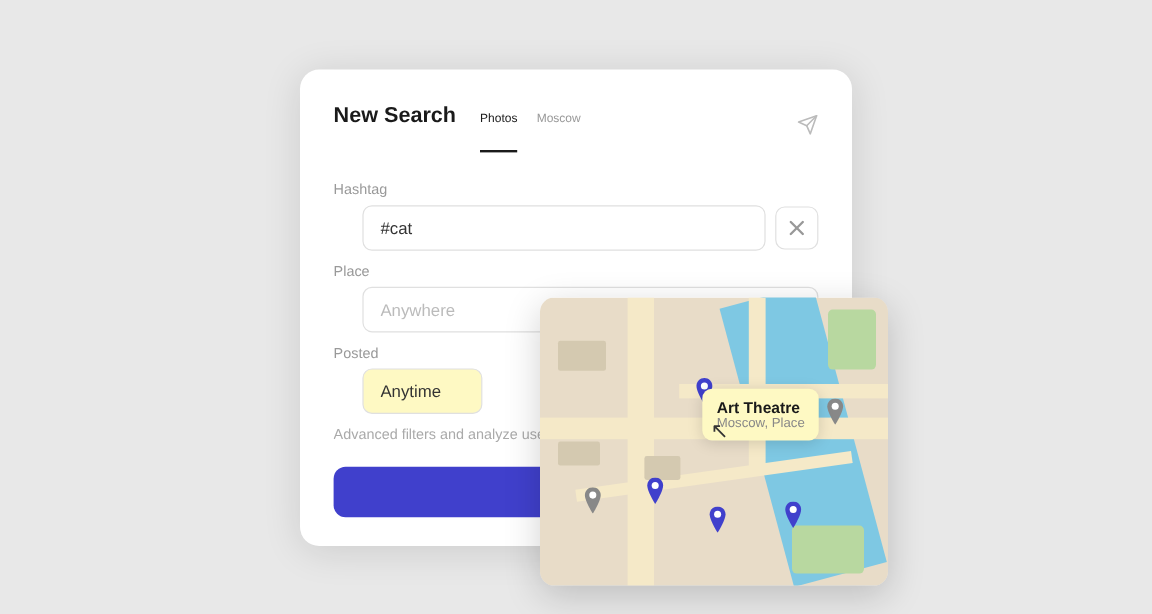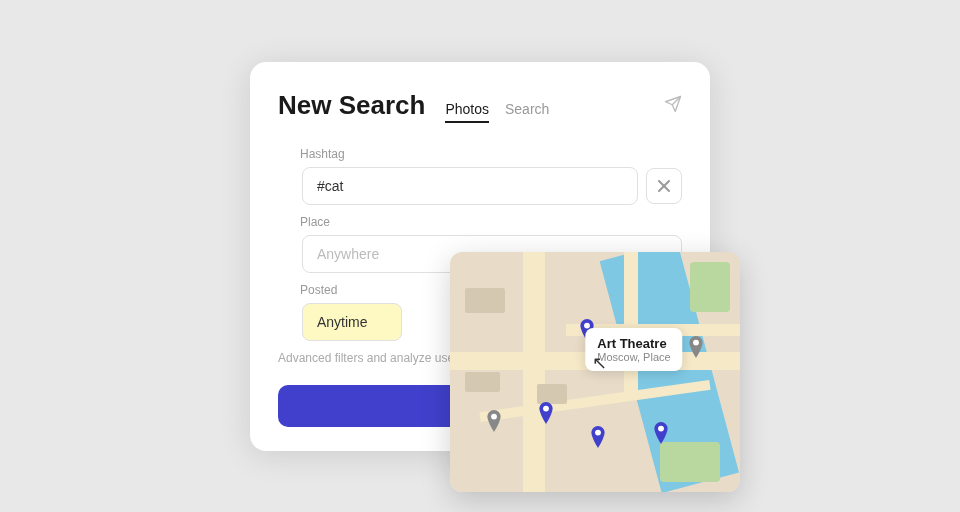--- a/index.html
+++ b/index.html
@@ -25,51 +25,50 @@
       align-items: center;
       justify-content: space-between;
       margin-bottom: 24px;
     }
     .header-left {
       display: flex;
       align-items: baseline;
       gap: 20px;
     }
     .title {
-      font-size: 26px;
+      font-size: 18px;
       font-weight: 700;
       color: #1a1a1a;
     }
     .tabs {
       display: flex;
       gap: 16px;
     }
     .tab {
-      font-size: 14px;
+      font-size: 10px;
       color: #999;
       cursor: pointer;
-      padding-bottom: 4px;
+      padding-bottom: 20px;
       border-bottom: 2px solid transparent;
     }
     .tab.active {
       color: #1a1a1a;
       border-bottom: 2px solid #1a1a1a;
       font-weight: 500;
     }
     .send-icon {
       color: #bbb;
       font-size: 18px;
       cursor: pointer;
     }
     .field-label {
       font-size: 12px;
       color: #999;
       margin-bottom: 6px;
       margin-top: 4px;
-      margin-left: 22px;
     }
     .input-row {
       display: flex;
       align-items: center;
       gap: 8px;
       margin-bottom: 10px;
       padding-left: 24px;
     }
     .text-input {
       flex: 1;
@@ -196,21 +195,21 @@
       border-radius: 4px;
     }
     .map-building {
       position: absolute;
       background: #d4c9b0;
     }
 
     
     .map-tooltip {
       position: absolute;
-      background: #ffffff;
+      background: #fef9c3;
       border-radius: 8px;
       padding: 8px 12px;
       box-shadow: 0 2px 12px rgba(0,0,0,0.15);
       left: 50%;
       top: 32%;
       transform: translateX(-10%);
       white-space: nowrap;
     }
     .map-tooltip-title {
       font-size: 13px;
@@ -236,21 +235,21 @@
 </head>
 <body>
 
 <div class="card">
 
   <div class="card-header">
     <div class="header-left">
       <span class="title">New Search</span>
       <div class="tabs">
         <span class="tab active">Photos</span>
-        <span class="tab">Search</span>
+        <span class="tab">Moscow</span>
       </div>
     </div>
     <span class="send-icon">
       <svg width="18" height="18" viewBox="0 0 24 24" fill="none" stroke="#bbb" stroke-width="1.8" stroke-linecap="round" stroke-linejoin="round">
         <line x1="22" y1="2" x2="11" y2="13"></line>
         <polygon points="22 2 15 22 11 13 2 9 22 2"></polygon>
       </svg>
     </span>
   </div>
 

